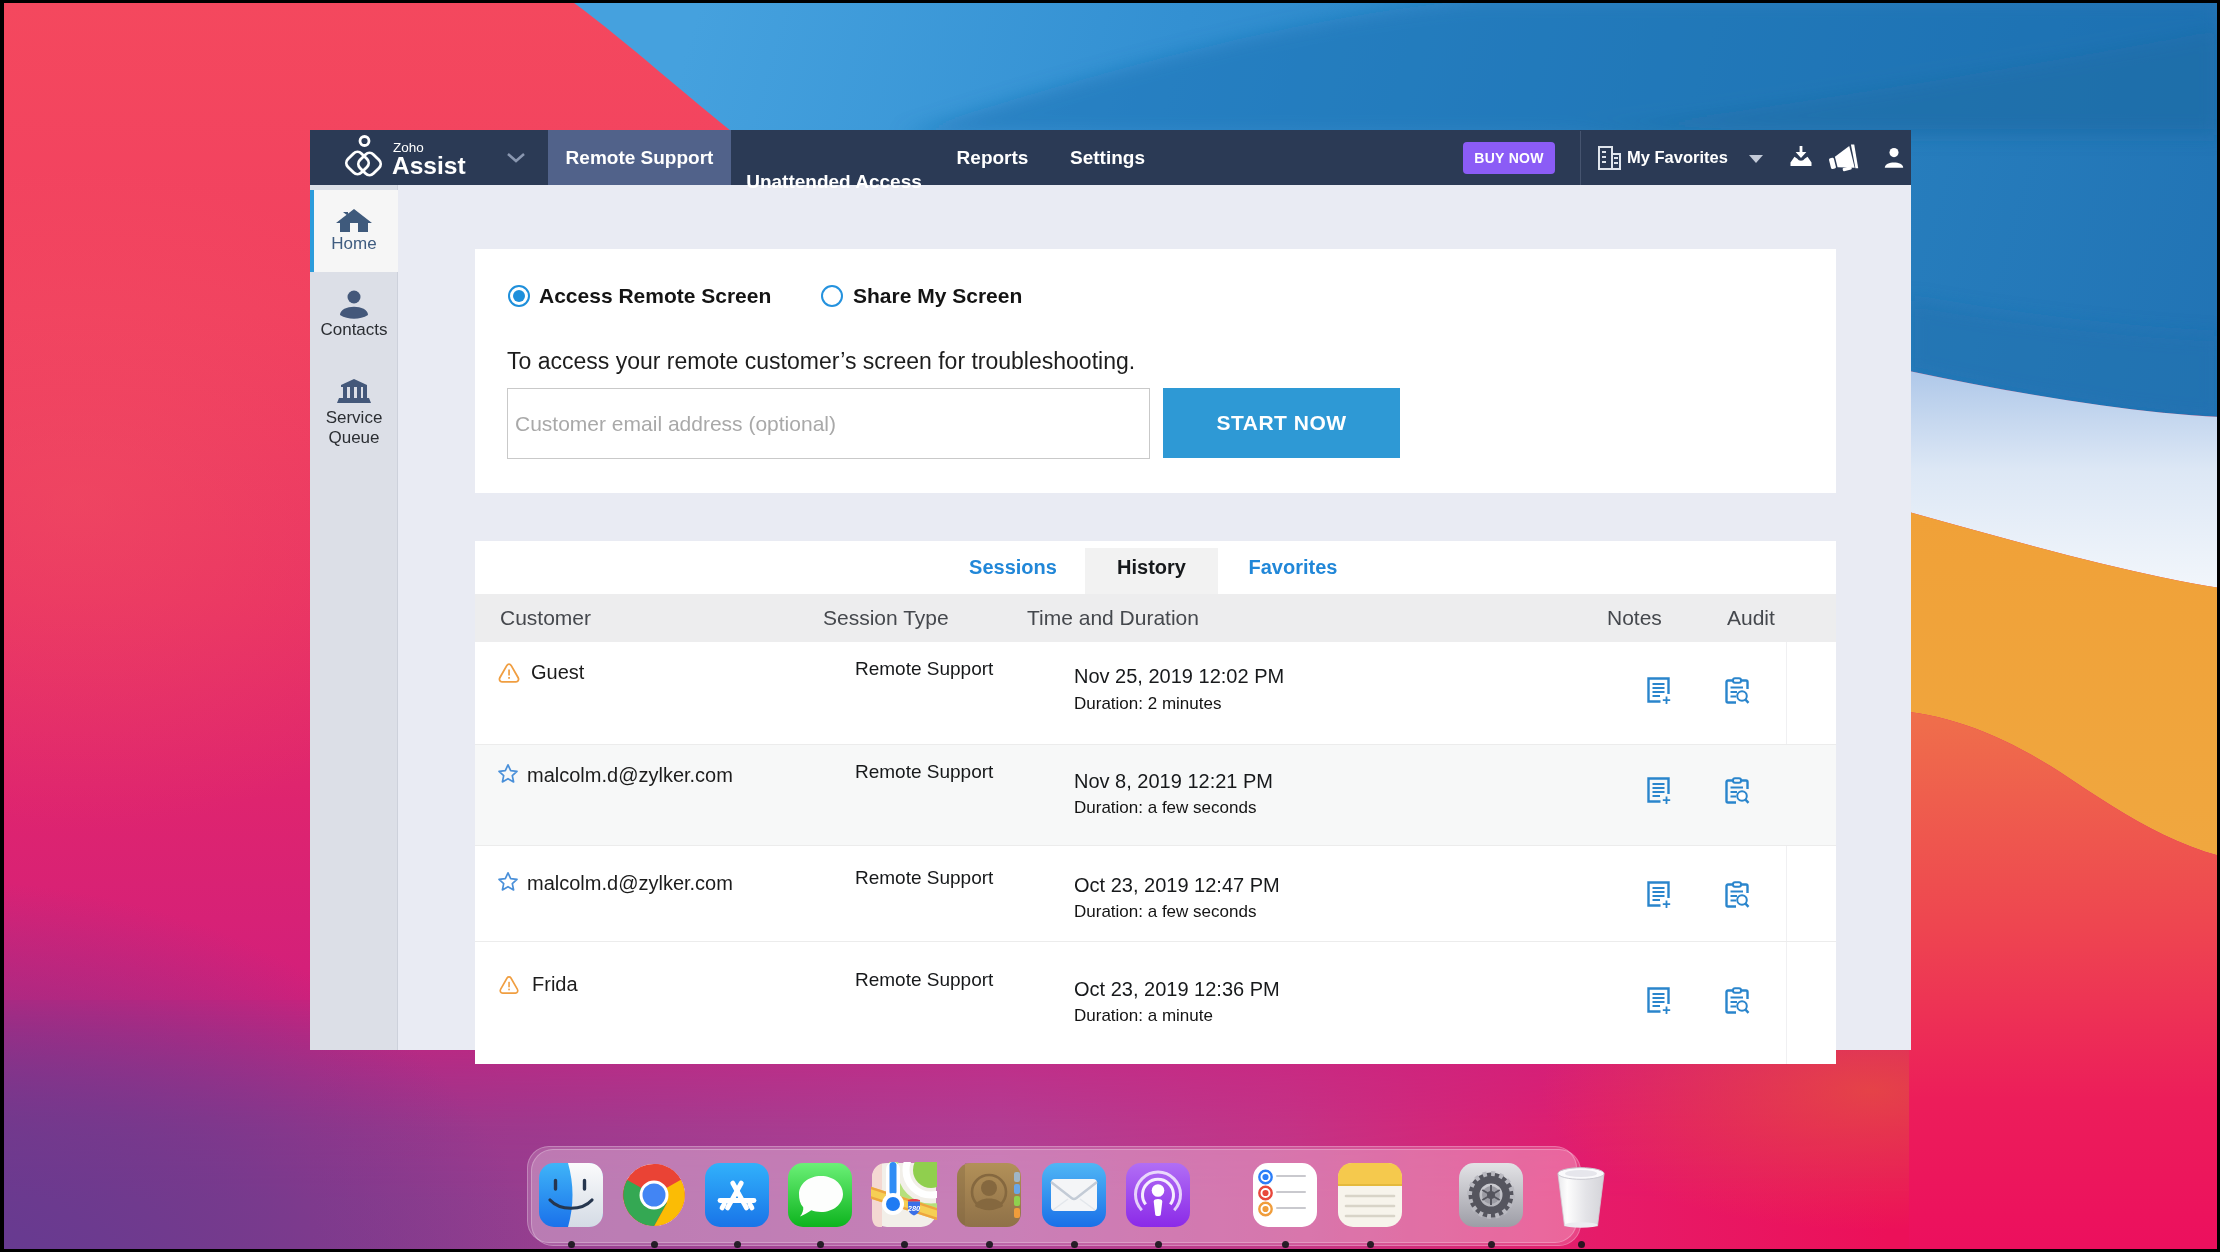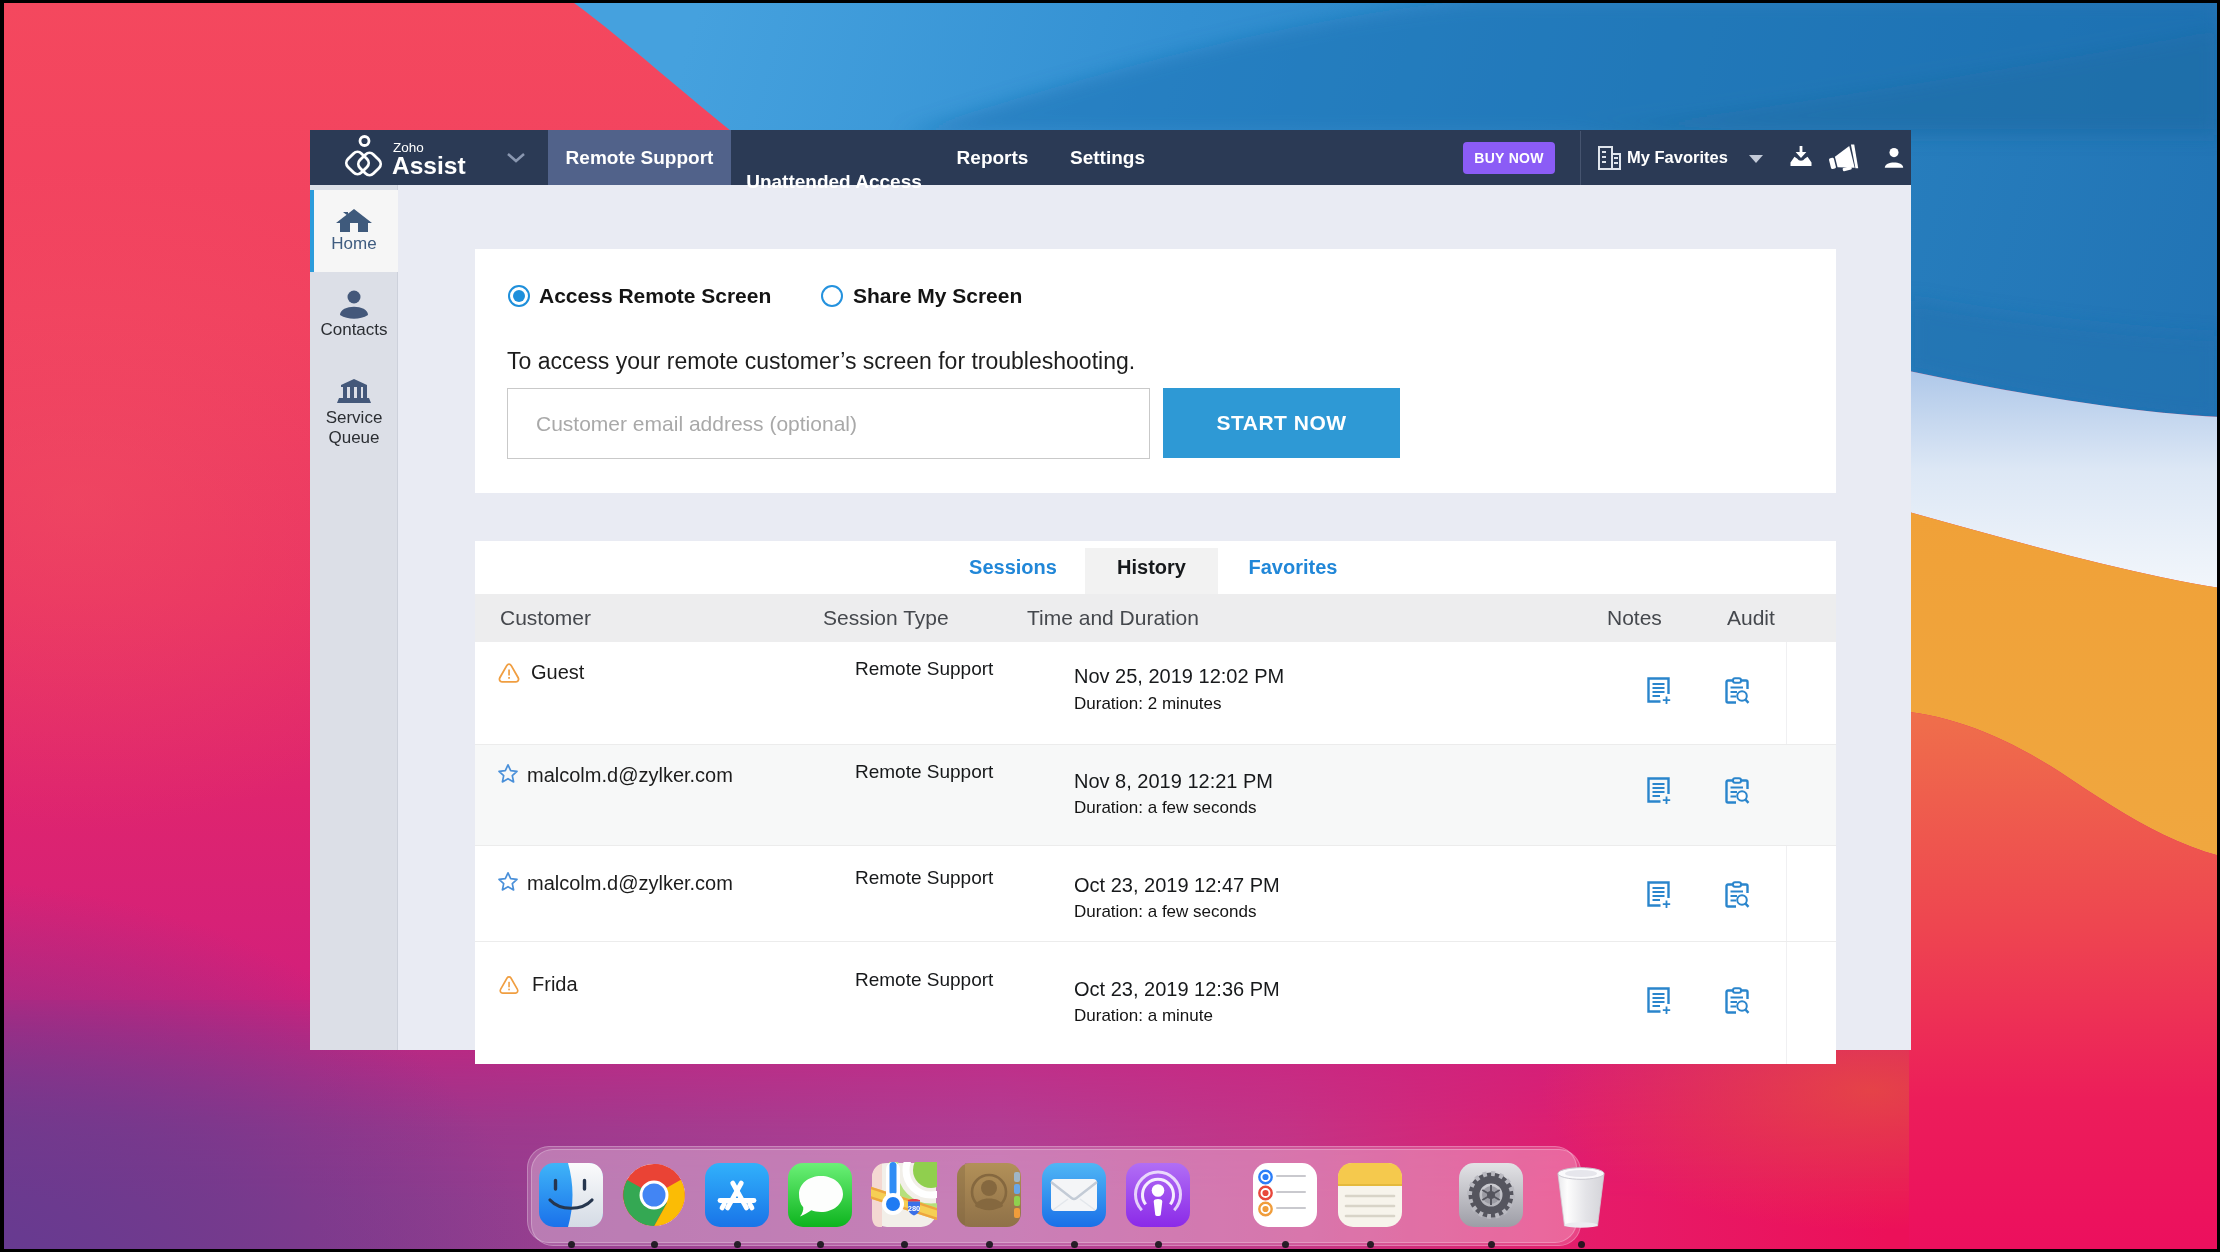--- a/index.html
+++ b/index.html
@@ -35,42 +35,42 @@
 
 
 .radio { position:absolute; width:22px; height:22px; border-radius:50%; }
 .radio.sel { border:2px solid #1e8fdb; background:#fff; }
 .radio.sel::after { content:""; position:absolute; left:3px; top:3px; width:12px; height:12px;
   border-radius:50%; background:#1e8fdb; }
 .radio.unsel { border:2px solid #2492de; background:#fff; }
 .rlabel { position:absolute; font-size:21px; font-weight:700; color:#141414; }
 #sentence { position:absolute; left:32px; top:99px; font-size:23px; color:#1d1d1d; }
 #emailinput { position:absolute; left:32px; top:139px; width:643px; height:71px; border:1px solid #c9c9c9;
-  background:#fff; display:flex; align-items:center; padding-left:28px; font-size:21px; color:#a9a9a9; }
+  background:#fff; display:flex; align-items:center; padding-left:7px; font-size:21px; color:#a9a9a9; }
 .bluebtn { position:absolute; top:139px; height:70px; background:#2e99d5; color:#fff; font-size:21px;
   font-weight:700; display:flex; align-items:center; justify-content:center; letter-spacing:0.5px; }
 
 
 .ctab { position:absolute; top:0; height:53px; display:flex; align-items:center; justify-content:center;
   font-size:20px; font-weight:700; color:#2187d8; }
 #historytab { left:610px; width:133px; color:#16191c; background:#f2f2f2;
   top:7px; height:46px; z-index:2; padding-bottom:7px; box-sizing:border-box; }
 #theadrow { position:absolute; left:0; top:53px; width:1361px; height:48px; background:#ededee; }
 .th { position:absolute; top:53px; height:48px; display:flex; align-items:center; font-size:21px; color:#45484d; }
 .trow { position:absolute; left:0; width:1361px; }
 .cname { position:absolute; font-size:20px; color:#1c1c1c; }
 .ctype { position:absolute; left:380px; font-size:19px; color:#16181a; }
 .ctime { position:absolute; left:599px; font-size:20px; color:#17191b; }
 .cdur  { position:absolute; left:599px; font-size:17px; color:#141414; }
 .rline { position:absolute; left:0; width:1361px; height:1px; background:#ececec; }
 .icocell { position:absolute; }
 
 
 #dock { position:absolute; left:527px; top:1146px; width:1050px; height:97px;
-  background:rgba(255,245,252,0.19); border:1px solid rgba(255,255,255,0.25); border-radius:22px; }
+  background:rgba(255,245,252,0.19); border:1px solid rgba(255,255,255,0.25); border-radius:22px;font-style:italic; }
 .dkicon { position:absolute; top:15px; width:66px; height:66px; }
 .dkicon { left:0; }
 .dkicon svg { display:block; }
 .dkdot { position:absolute; top:94px; width:7px; height:7px; border-radius:50%; background:rgba(20,20,24,0.9); }
 #dock .dkicon, #dock .dkdot { transform:translateX(-527px); }
 </style>
 </head>
 <body>
 <div id="wall">
   <svg class="bg" width="2220" height="1252" viewBox="0 0 2220 1252">

